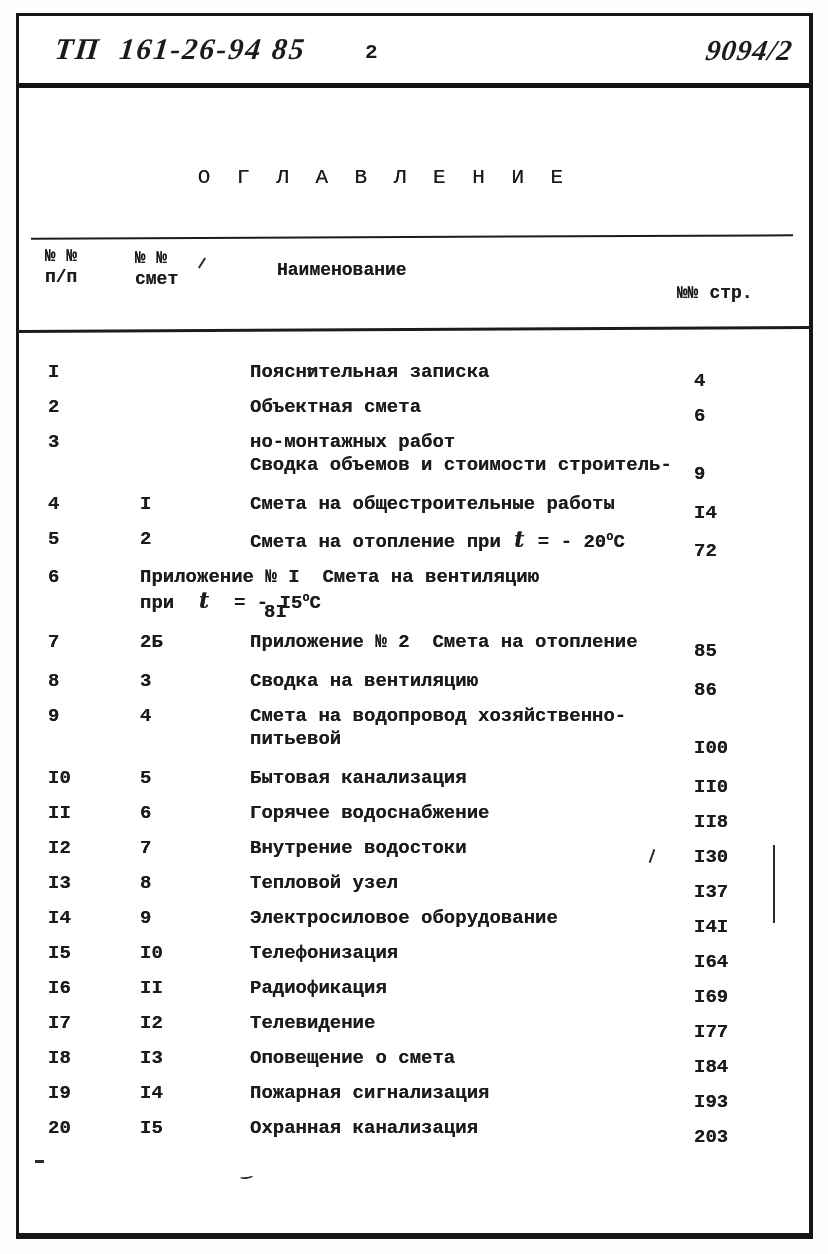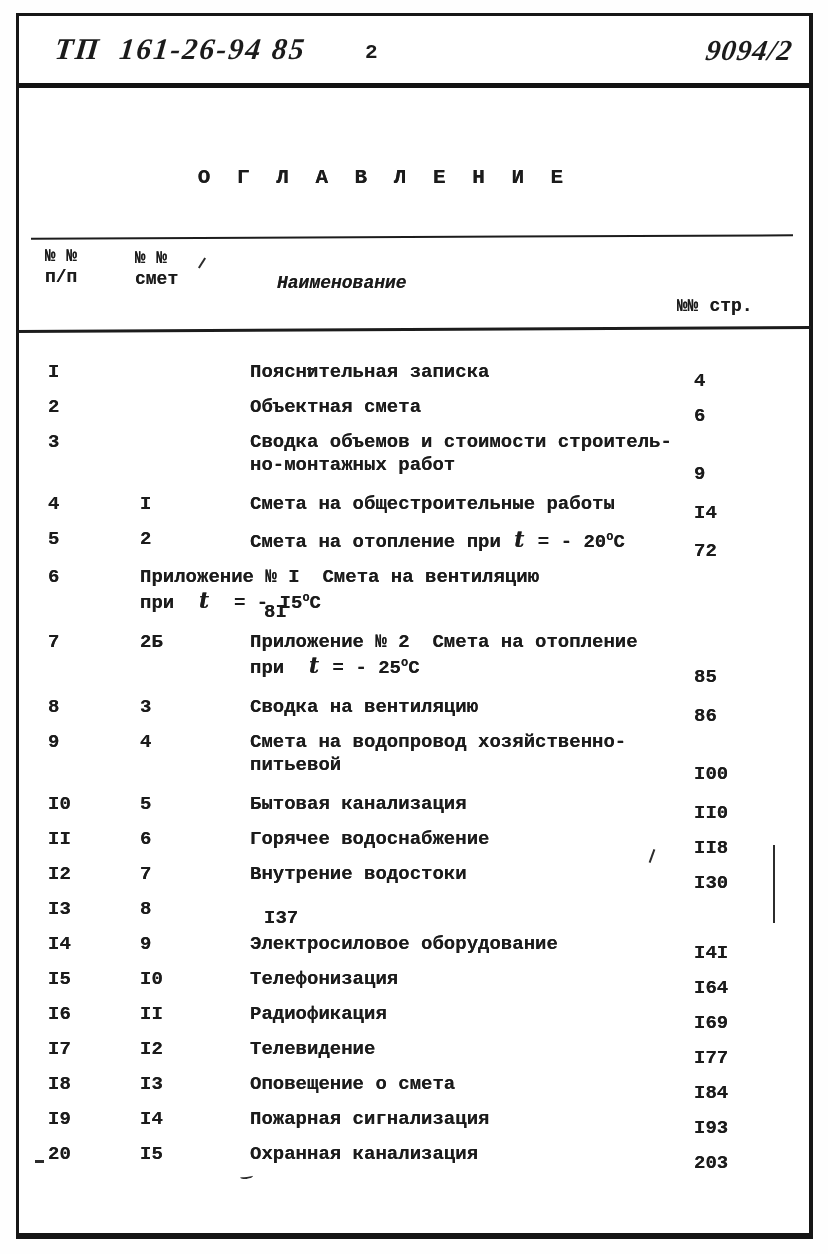--- a/index.html
+++ b/index.html
@@ -43,38 +43,38 @@
     position: absolute; right: 16px; top: 18px;
     font-family: "Liberation Serif", "DejaVu Serif", serif;
     font-style: italic; font-weight: 700;
     font-size: 29px; letter-spacing: 1px;
     transform: skewX(-8deg);
   }
   
   .toc-title {
     position: absolute; left: 0; right: 60px; top: 150px;
     text-align: center;
-    font-size: 21px; font-weight: 700;
+    font-size: 21px; font-weight: 400;
     letter-spacing: 7px;
     white-space: pre;
     text-shadow: 0 0 0.6px rgba(10,10,10,.8);
   }
   
   .divider { position: absolute; background: #1c1c1c; }
   .divider-top { left: 12px; right: 16px; top: 220px; height: 2px; transform: rotate(-0.25deg); }
   .divider-head { left: -2px; right: -2px; top: 312px; height: 3px; transform: rotate(-0.3deg); }
   
   .colhead {
     position: absolute; font-size: 18px; font-weight: 700; line-height: 21px;
     white-space: pre; text-shadow: 0 0 0.5px rgba(10,10,10,.7);
   }
   .ch1 { left: 26px;  top: 230px; }
   .ch2 { left: 116px; top: 232px; }
-  .ch3 { left: 258px; top: 257px; font-style: italic; }
-  .ch4 { left: 658px; top: 280px; }
+  .ch3 { left: 258px; top: 244px; }
+  .ch4 { left: 658px; top: 267px; }
   
   .rows {
     position: absolute; left: 29px; right: 6px; top: 330px;
     padding-top: 15px;
   }
   .row {
     display: grid;
     grid-template-columns: 92px 110px 430px 1fr;
     margin-bottom: 12px;
     font-size: 19px; font-weight: 700; line-height: 23px;
@@ -142,21 +142,21 @@
         </div>
         <div class="row">
           <span class="c-num">2</span>
           <span class="c-smeta"></span>
           <div class="c-name"><span class="line">Объектная смета</span></div>
           <span class="c-page">6</span>
         </div>
         <div class="row multi">
           <span class="c-num">3</span>
           <span class="c-smeta"></span>
-          <div class="c-name"><span class="line">Сводка объемов и стоимости строитель-</span><span class="line">но-монтажных работ</span></div>
+          <div class="c-name"><span class="line">но-монтажных работ</span><span class="line">Сводка объемов и стоимости строитель-</span></div>
           <span class="c-page">9</span>
         </div>
         <div class="row">
           <span class="c-num">4</span>
           <span class="c-smeta">I</span>
           <div class="c-name"><span class="line">Смета на общестроительные работы</span></div>
           <span class="c-page">I4</span>
         </div>
         <div class="row">
           <span class="c-num">5</span>
@@ -165,21 +165,21 @@
           <span class="c-page">72</span>
         </div>
         <div class="row multi">
           <span class="c-num">6</span>
           <div class="c-name"><span class="line">Приложение № I  Смета на вентиляцию</span><span class="line">при  <i class="tvar">t</i>  = - I5<sup>о</sup>С</span></div>
           <span class="c-page">8I</span>
         </div>
         <div class="row multi">
           <span class="c-num">7</span>
           <span class="c-smeta">2Б</span>
-          <div class="c-name"><span class="line">Приложение № 2  Смета на отопление</span><span class="line">при  <i class="tvar">t</i> = - 25<sup>о</sup>С</span></div>
+          <div class="c-name"><span class="line">Приложение № 2  Смета на отопление</span></div>
           <span class="c-page">85</span>
         </div>
         <div class="row">
           <span class="c-num">8</span>
           <span class="c-smeta">3</span>
           <div class="c-name"><span class="line">Сводка на вентиляцию</span></div>
           <span class="c-page">86</span>
         </div>
         <div class="row multi">
           <span class="c-num">9</span>
@@ -201,20 +201,21 @@
         </div>
         <div class="row">
           <span class="c-num">I2</span>
           <span class="c-smeta">7</span>
           <div class="c-name"><span class="line">Внутрение водостоки</span></div>
           <span class="c-page">I30</span>
         </div>
         <div class="row">
           <span class="c-num">I3</span>
           <span class="c-smeta">8</span>
+          <div class="c-name"><span class="line">Тепловой узел</span></div>
           <span class="c-page">I37</span>
         </div>
         <div class="row">
           <span class="c-num">I4</span>
           <span class="c-smeta">9</span>
           <div class="c-name"><span class="line">Электросиловое оборудование</span></div>
           <span class="c-page">I4I</span>
         </div>
         <div class="row">
           <span class="c-num">I5</span>

